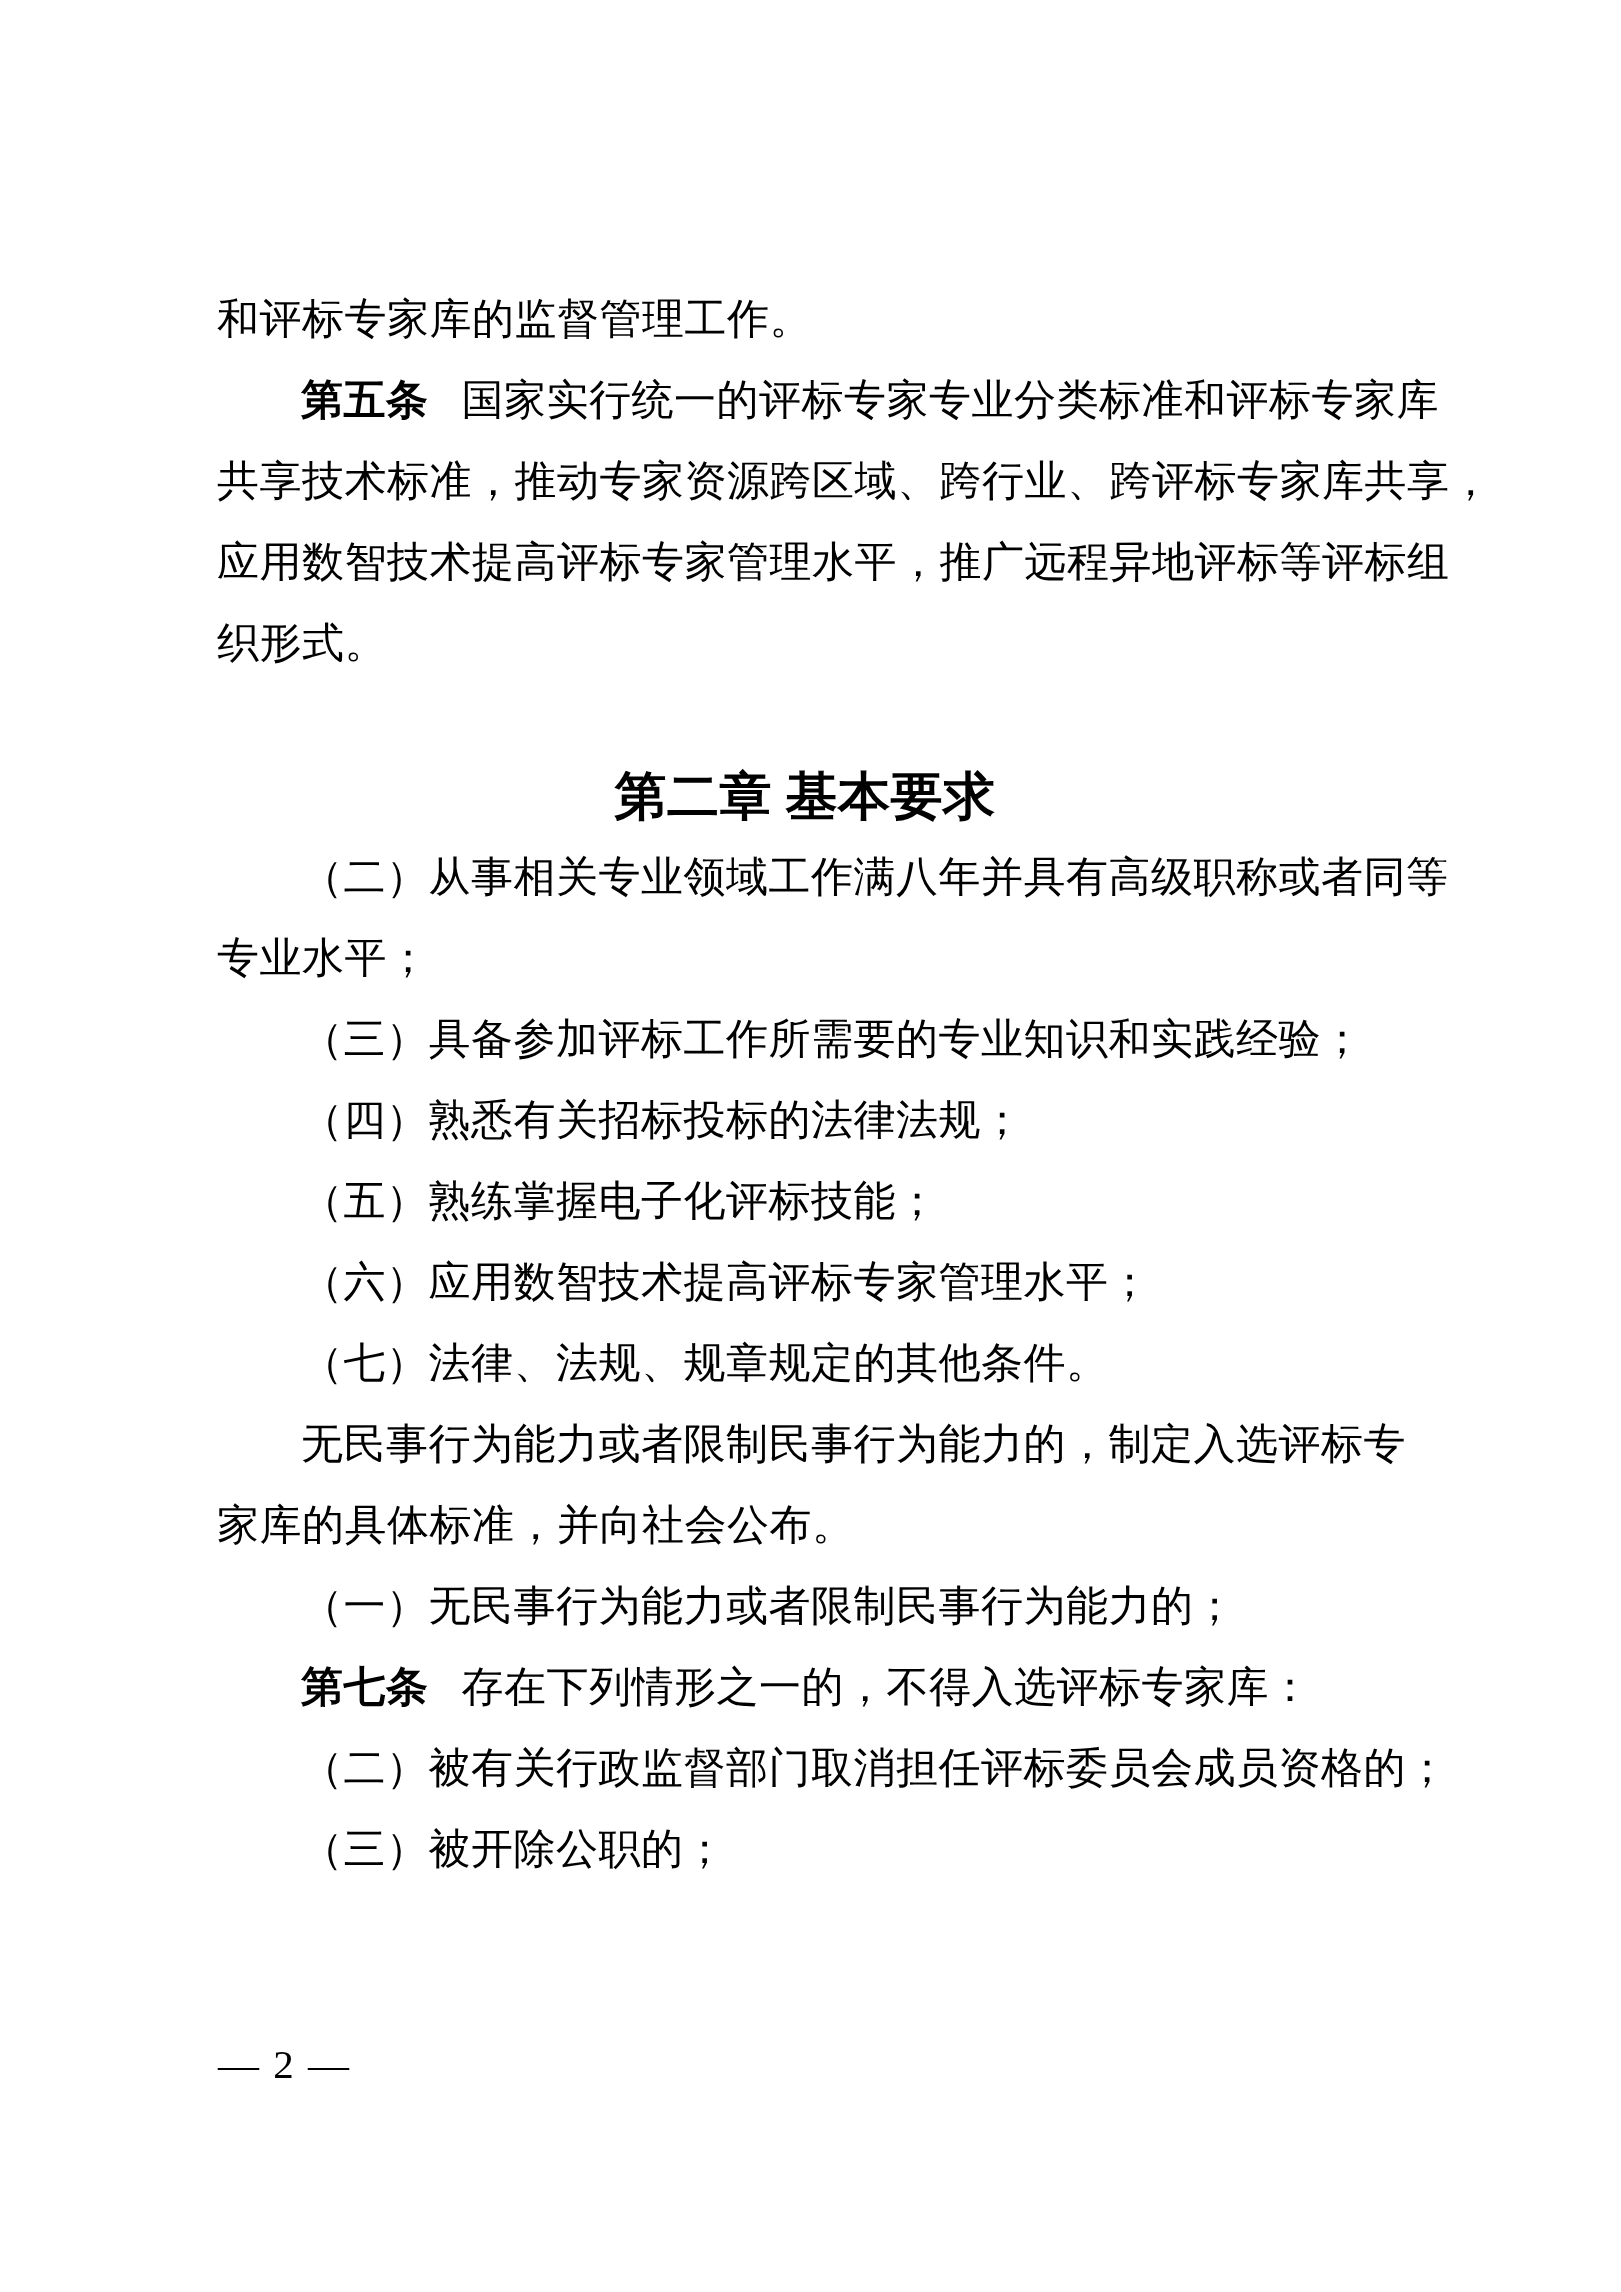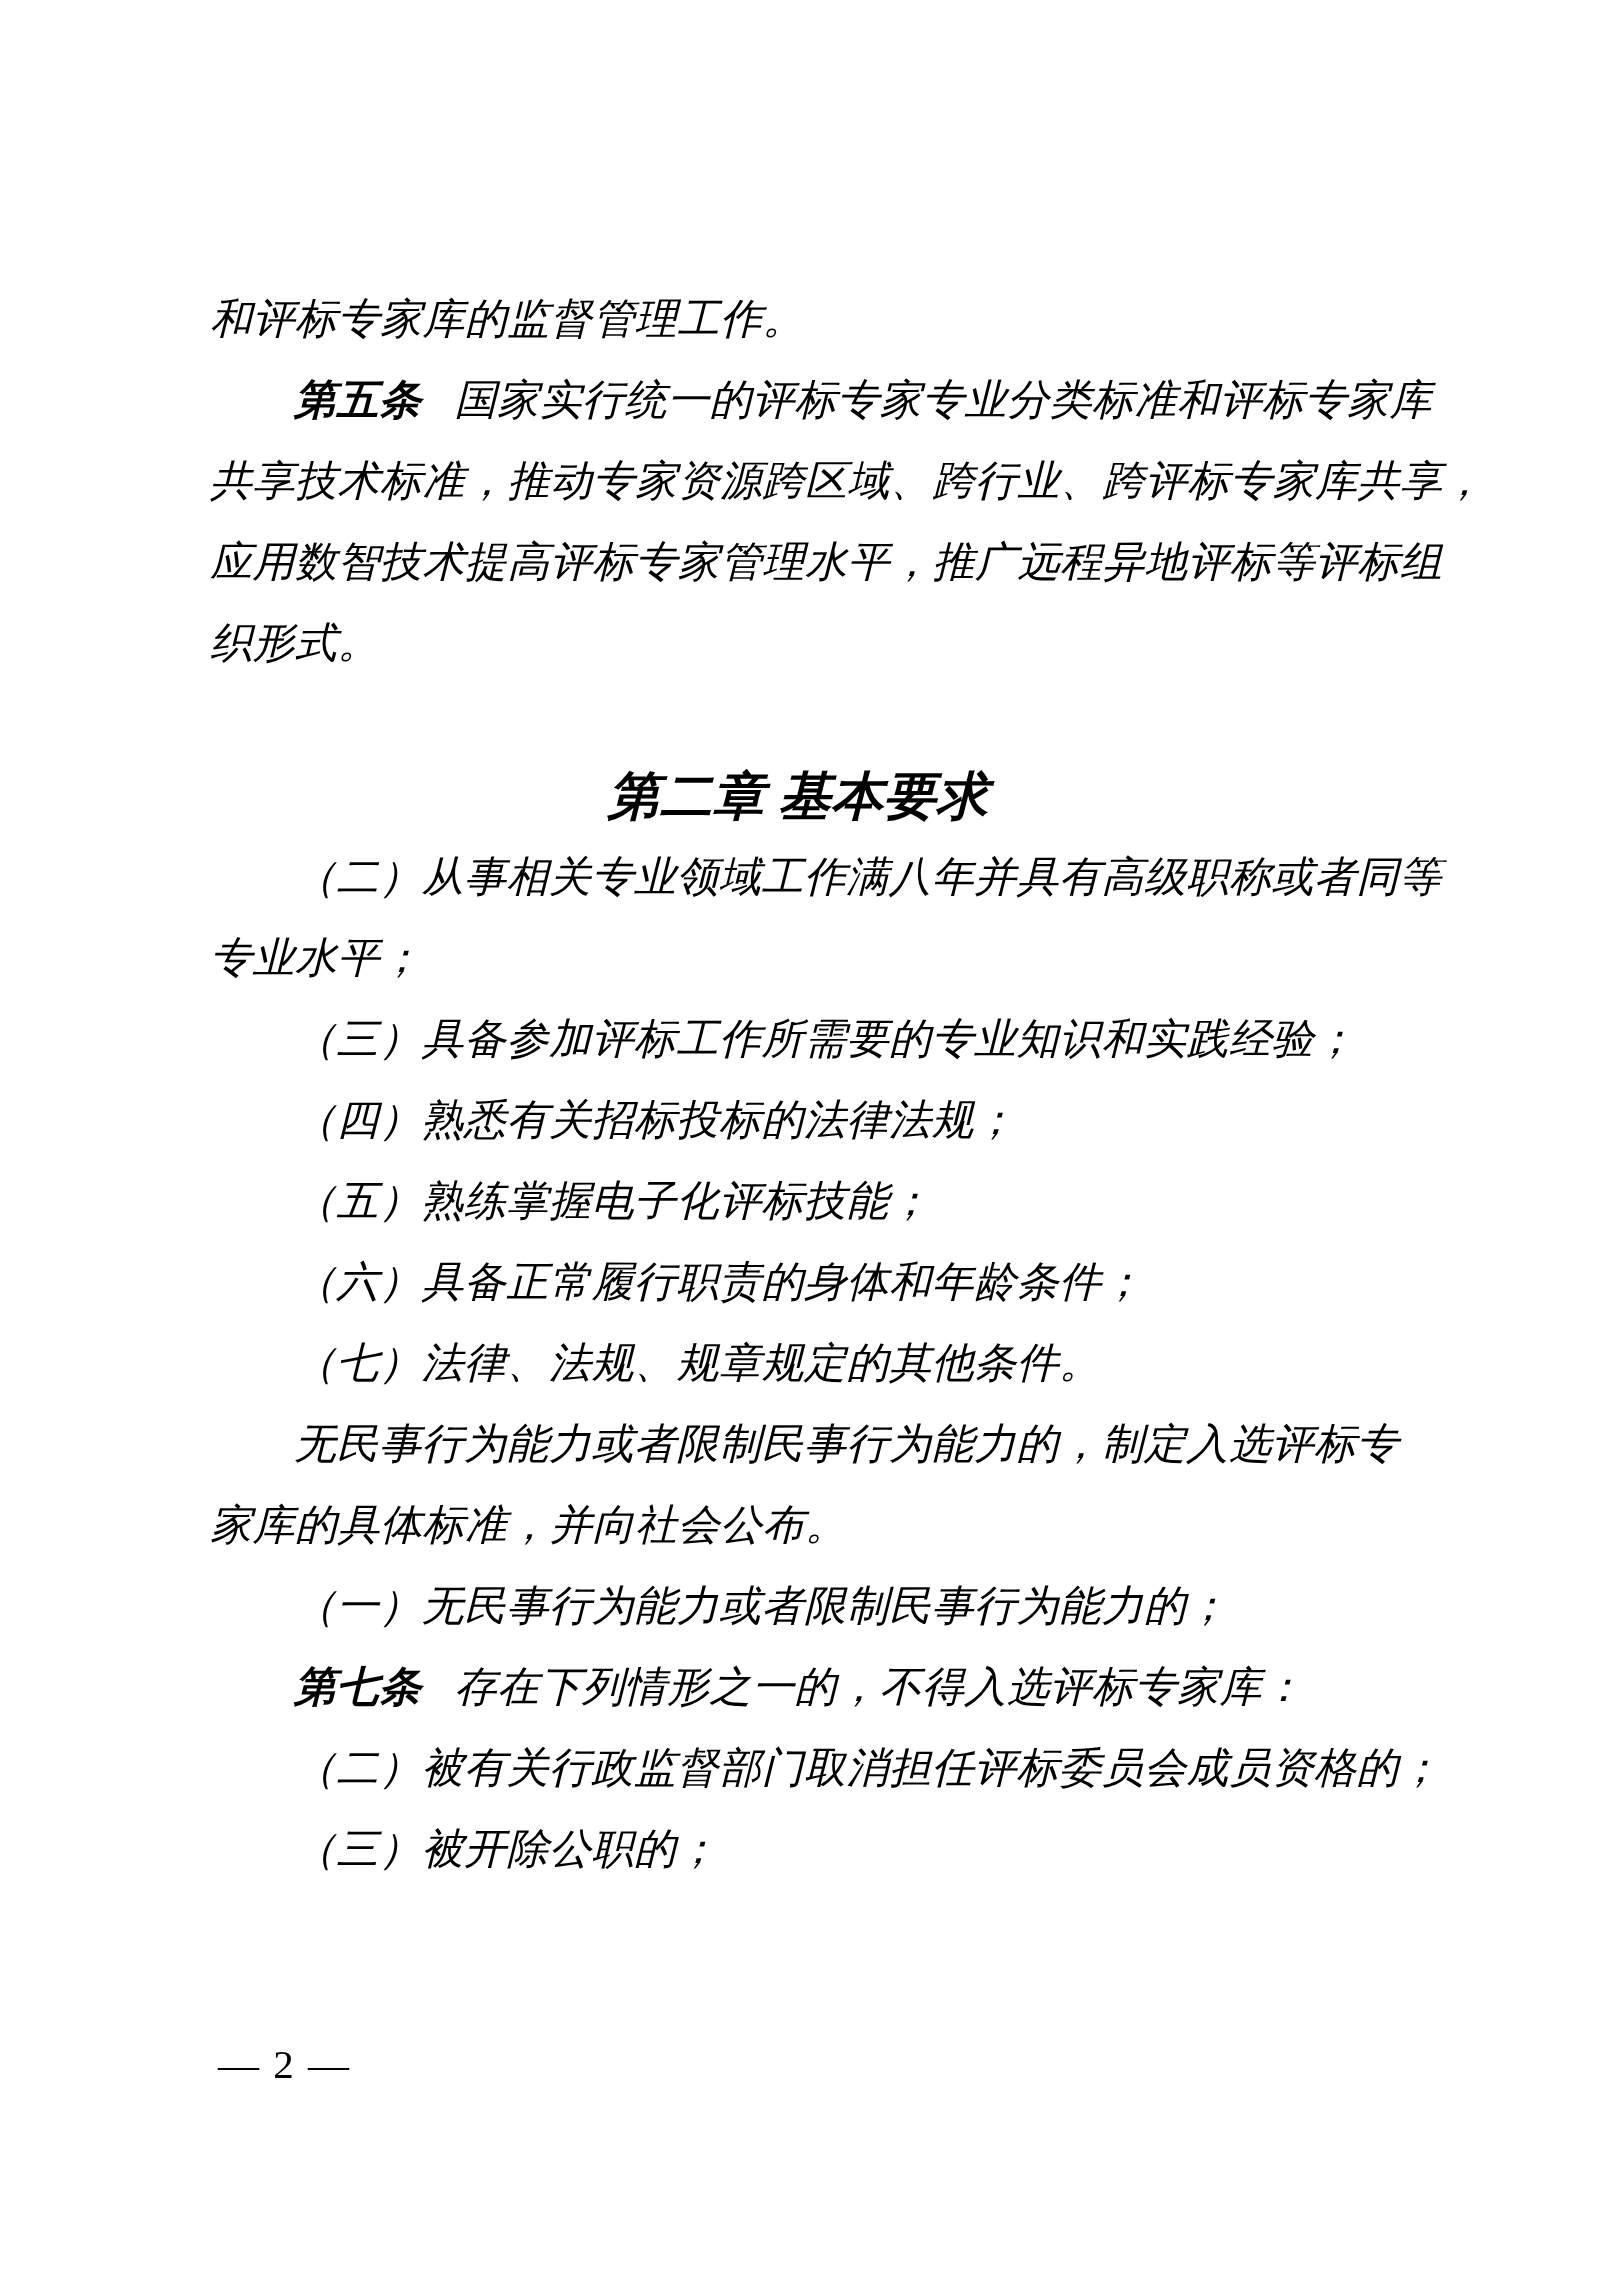--- a/index.html
+++ b/index.html
@@ -11,24 +11,23 @@
     position: relative;
     width: 1621px;
     height: 2293px;
     background: #ffffff;
     color: #000000;
     font-family: "Liberation Serif", "DejaVu Serif", serif;
     overflow: hidden;
   }
   .content {
     position: absolute;
-    left: 210px;
+    left: 217px;
     top: 279px;
     width: 1215px;
-    font-style: italic;
   }
   .ln {
     height: 81px;
     line-height: 81px;
     font-size: 42px;
     white-space: nowrap;
     letter-spacing: 0.5px;
   }
   .ln.indent {
     padding-left: 84px;
@@ -69,21 +68,21 @@
     <div class="ln">织形式。</div>
 
     <div class="ln chapter">第二章 基本要求</div>
 
 
     <div class="ln indent">（二）从事相关专业领域工作满八年并具有高级职称或者同等</div>
     <div class="ln">专业水平；</div>
     <div class="ln indent">（三）具备参加评标工作所需要的专业知识和实践经验；</div>
     <div class="ln indent">（四）熟悉有关招标投标的法律法规；</div>
     <div class="ln indent">（五）熟练掌握电子化评标技能；</div>
-    <div class="ln indent">（六）具备正常履行职责的身体和年龄条件；</div>
+    <div class="ln indent">（六）应用数智技术提高评标专家管理水平；</div>
     <div class="ln indent">（七）法律、法规、规章规定的其他条件。</div>
 
     <div class="ln indent">无民事行为能力或者限制民事行为能力的，制定入选评标专</div>
     <div class="ln">家库的具体标准，并向社会公布。</div>
 
     <div class="ln indent">（一）无民事行为能力或者限制民事行为能力的；</div>
 
     <div class="ln indent"><span class="lead">第七条</span><span>存在下列情形之一的，不得入选评标专家库：</span></div>
     <div class="ln indent">（二）被有关行政监督部门取消担任评标委员会成员资格的；</div>
     <div class="ln indent">（三）被开除公职的；</div>

